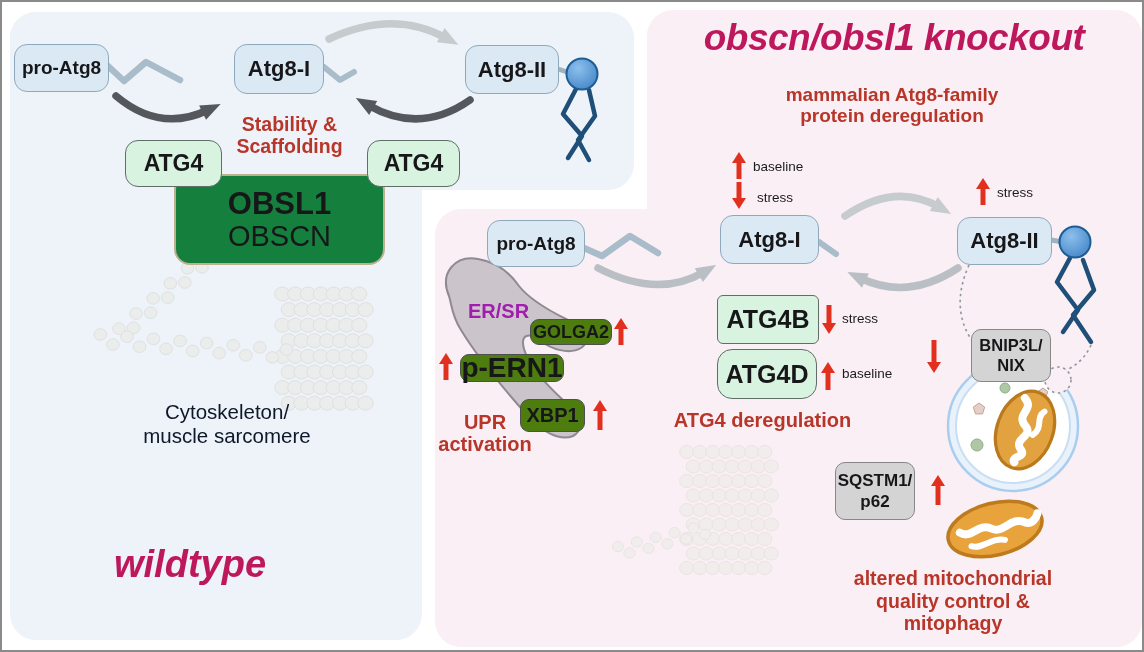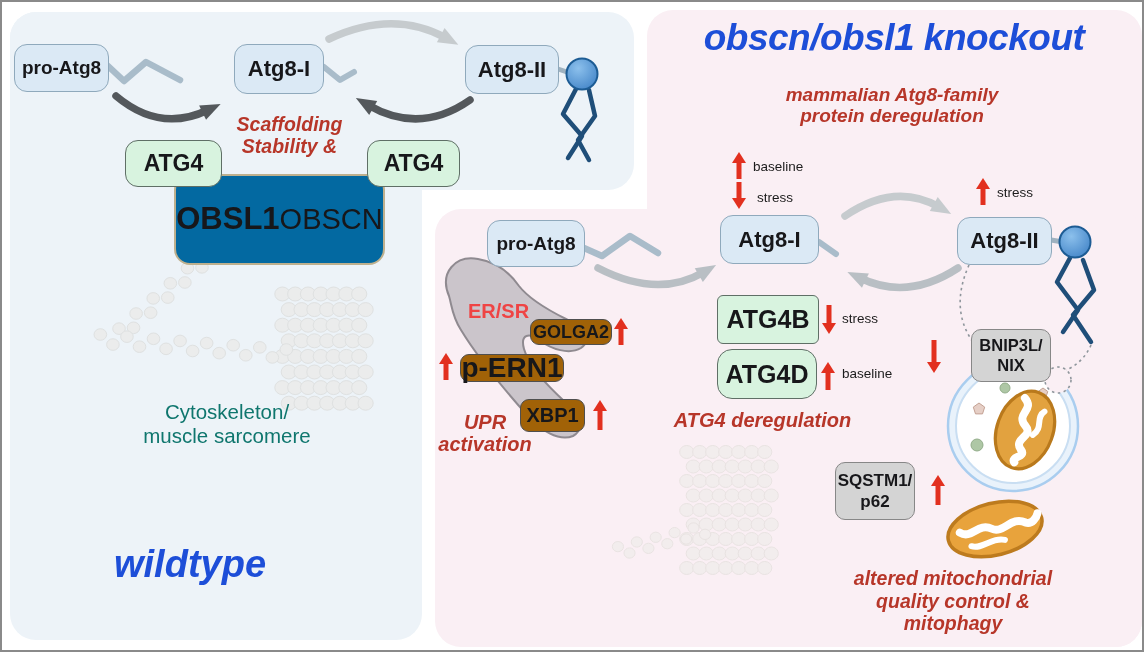--- a/index.html
+++ b/index.html
@@ -17,27 +17,27 @@
   #ko2{left:433px;top:207px;width:707px;height:438px;}
   svg#overlay{position:absolute;left:0;top:0;pointer-events:none;}
 
   .node{
     position:absolute;display:flex;align-items:center;justify-content:center;
     box-sizing:border-box;border-radius:13px;color:#17171a;font-weight:600;
     text-align:center;line-height:1.05;
   }
   .blue{background:#dbe9f5;border:1.6px solid #8fa9bc;}
   .mint{background:#d8f3df;border:1.6px solid #5f6f66;}
-  .mintlite{background:#a16207;border:1.6px solid #4f4f4f;border-radius:9px;}
-  .tan{background:#0369a1;border:2px solid #beb08e;border-radius:16px;flex-direction:row;}
+  .mintlite{background:#4d7c0f;border:1.6px solid #4f4f4f;border-radius:9px;}
+  .tan{background:#15803d;border:2px solid #beb08e;border-radius:16px;flex-direction:column;}
   .greybox{background:#d4d4d4;border:1.6px solid #878787;border-radius:10px;flex-direction:column;}
 
-  .rednote{position:absolute;color:#b73629;font-weight:700;font-style:italic;text-align:center;}
-  .heading{position:absolute;color:#1d4ed8;font-weight:800;font-style:italic;}
-  .caption{position:absolute;color:#0f766e;text-align:center;}
+  .rednote{position:absolute;color:#b73629;font-weight:700;text-align:center;}
+  .heading{position:absolute;color:#be185d;font-weight:800;font-style:italic;}
+  .caption{position:absolute;color:#0f172a;text-align:center;}
   .sl{position:absolute;font-size:13.5px;color:#1c1c1c;font-weight:500;white-space:nowrap;}
 
   
   .ra{position:absolute;width:15px;}
   .ra .s{position:absolute;left:50%;transform:translateX(-50%);width:5px;background:#e2301f;}
   .ra .h{position:absolute;left:50%;transform:translateX(-50%);width:0;height:0;
          border-left:7.5px solid transparent;border-right:7.5px solid transparent;}
   .ra.up .h{top:0;border-bottom:11px solid #e2301f;}
   .ra.up .s{top:10px;bottom:0;}
   .ra.down .h{bottom:0;border-top:11px solid #e2301f;}
@@ -284,22 +284,22 @@
       <polyline points="1081,258 1092,288 1071,313 1089,340" fill="none" stroke="#1f4e79" stroke-width="4.5" stroke-linejoin="round" stroke-linecap="round"></polyline>
       <circle cx="1073" cy="240" r="15.5" fill="url(#lipidBall)" stroke="#1d5c94" stroke-width="2"></circle>
     </g>
   </svg>
 
   <div class="node blue" style="left:12px;top:42px;width:95px;height:48px;font-size:19px;">pro-Atg8</div>
   <div class="node blue" style="left:232px;top:42px;width:90px;height:50px;font-size:22px;">Atg8-I</div>
   <div class="node blue" style="left:463px;top:43px;width:94px;height:49px;font-size:22px;">Atg8-II</div>
 
   <div class="rednote" style="left:195px;top:111px;width:185px;font-size:19.5px;line-height:22px;">
+    <div>Stability &amp;</div>
     <div>Scaffolding</div>
-    <div>Stability &amp;</div>
   </div>
 
   <div class="node tan" style="left:172px;top:172px;width:211px;height:91px;">
     <div style="font-size:31px;font-weight:800;line-height:1.05;">OBSL1</div>
     <div style="font-size:29px;font-weight:400;line-height:1.05;">OBSCN</div>
   </div>
 
   <div class="node mint" style="left:123px;top:138px;width:97px;height:47px;font-size:23px;">ATG4</div>
   <div class="node mint" style="left:365px;top:138px;width:93px;height:47px;font-size:23px;">ATG4</div>
 
@@ -331,21 +331,21 @@
   <div class="ra up" style="left:973px;top:176px;height:27px;">
       <div class="h"></div>
       <div class="s"></div>
     </div>
   <div class="sl" style="left:995px;top:183px;">stress</div>
 
   <div class="node blue" style="left:485px;top:218px;width:98px;height:47px;font-size:19px;">pro-Atg8</div>
   <div class="node blue" style="left:718px;top:213px;width:99px;height:49px;font-size:22px;">Atg8-I</div>
   <div class="node blue" style="left:955px;top:215px;width:95px;height:48px;font-size:22px;">Atg8-II</div>
 
-  <div style="position:absolute;left:466px;top:298px;font-size:20px;font-weight:700;color:#ef4444;">ER/SR</div>
+  <div style="position:absolute;left:466px;top:298px;font-size:20px;font-weight:700;color:#a21caf;">ER/SR</div>
   <div class="node mintlite" style="left:528px;top:317px;width:82px;height:26px;font-size:18px;">GOLGA2</div>
   <div class="ra up" style="left:611px;top:316px;height:27px;">
       <div class="h"></div>
       <div class="s"></div>
     </div>
 
   <div class="node mintlite" style="left:458px;top:352px;width:104px;height:28px;font-size:28px;">p-ERN1</div>
   <div class="ra up" style="left:436px;top:351px;height:27px;">
       <div class="h"></div>
       <div class="s"></div>

